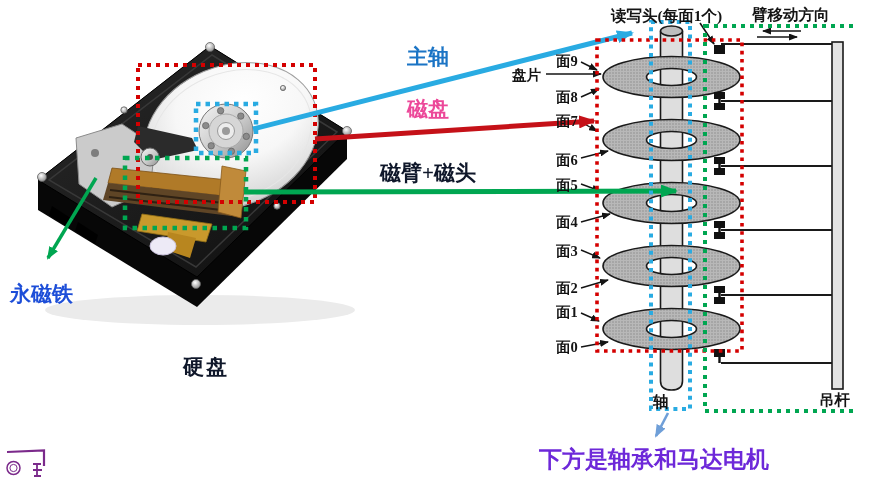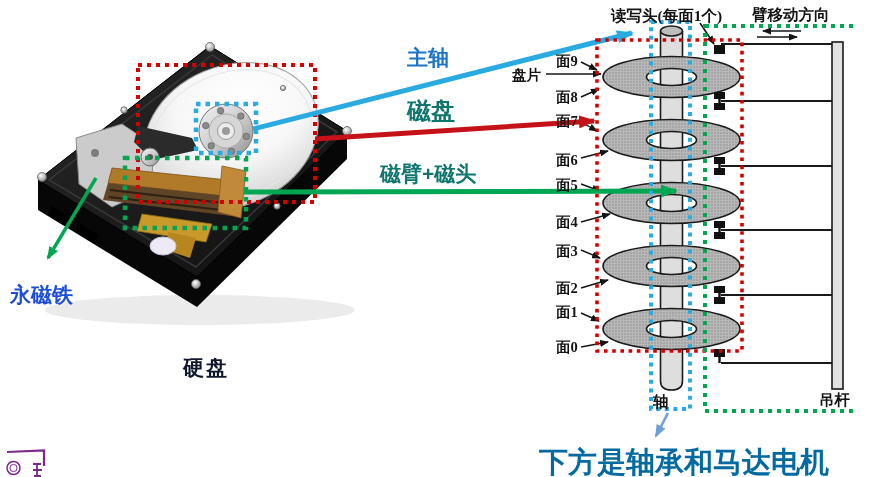--- a/index.html
+++ b/index.html
@@ -1,27 +1,27 @@
 <!DOCTYPE html>
 <html><head>
 <meta charset="utf-8">
 <style>
   html,body{margin:0;padding:0;background:#fff;}
   .stage{
     position:relative;width:858px;height:477px;background:#ffffff;overflow:hidden;
     font-family:"Liberation Sans",sans-serif;
   }
   .stage svg{position:absolute;left:0;top:0;}
-  .callout{position:absolute;font-weight:700;white-space:nowrap;line-height:1;}
+  .callout{position:absolute;font-weight:700;white-space:nowrap;line-height:1;font-family:Liberation Serif, serif;}
   .c-spindle{left:407px;top:47px;font-size:21px;color:#1b74c5;}
-  .c-disk{left:407px;top:99px;font-size:24px;color:#0f766e;}
-  .c-armhead{left:380px;top:163px;font-size:21px;color:#0f766e;}
+  .c-disk{left:407px;top:99px;font-size:21px;color:#ec4899;}
+  .c-armhead{left:380px;top:163px;font-size:21px;color:#0f172a;}
   .c-magnet{left:10px;top:284px;font-size:21px;color:#1d4ed8;}
   .c-caption{left:183px;top:357px;font-size:21px;color:#0f172a;letter-spacing:2px;}
-  .c-note{left:539px;top:448px;font-size:29px;color:#0369a1;}
+  .c-note{left:539px;top:448px;font-size:23px;color:#6d28d9;}
   .diagtext{font-family:"Liberation Serif",serif;font-weight:600;fill:#141414;}
 </style>
 </head>
 <body>
 
 <div class="stage">
 
   <svg width="869" height="477" viewBox="0 0 869 477">
     <defs>
       <radialGradient id="gPlatter" cx="62%" cy="32%" r="75%">

